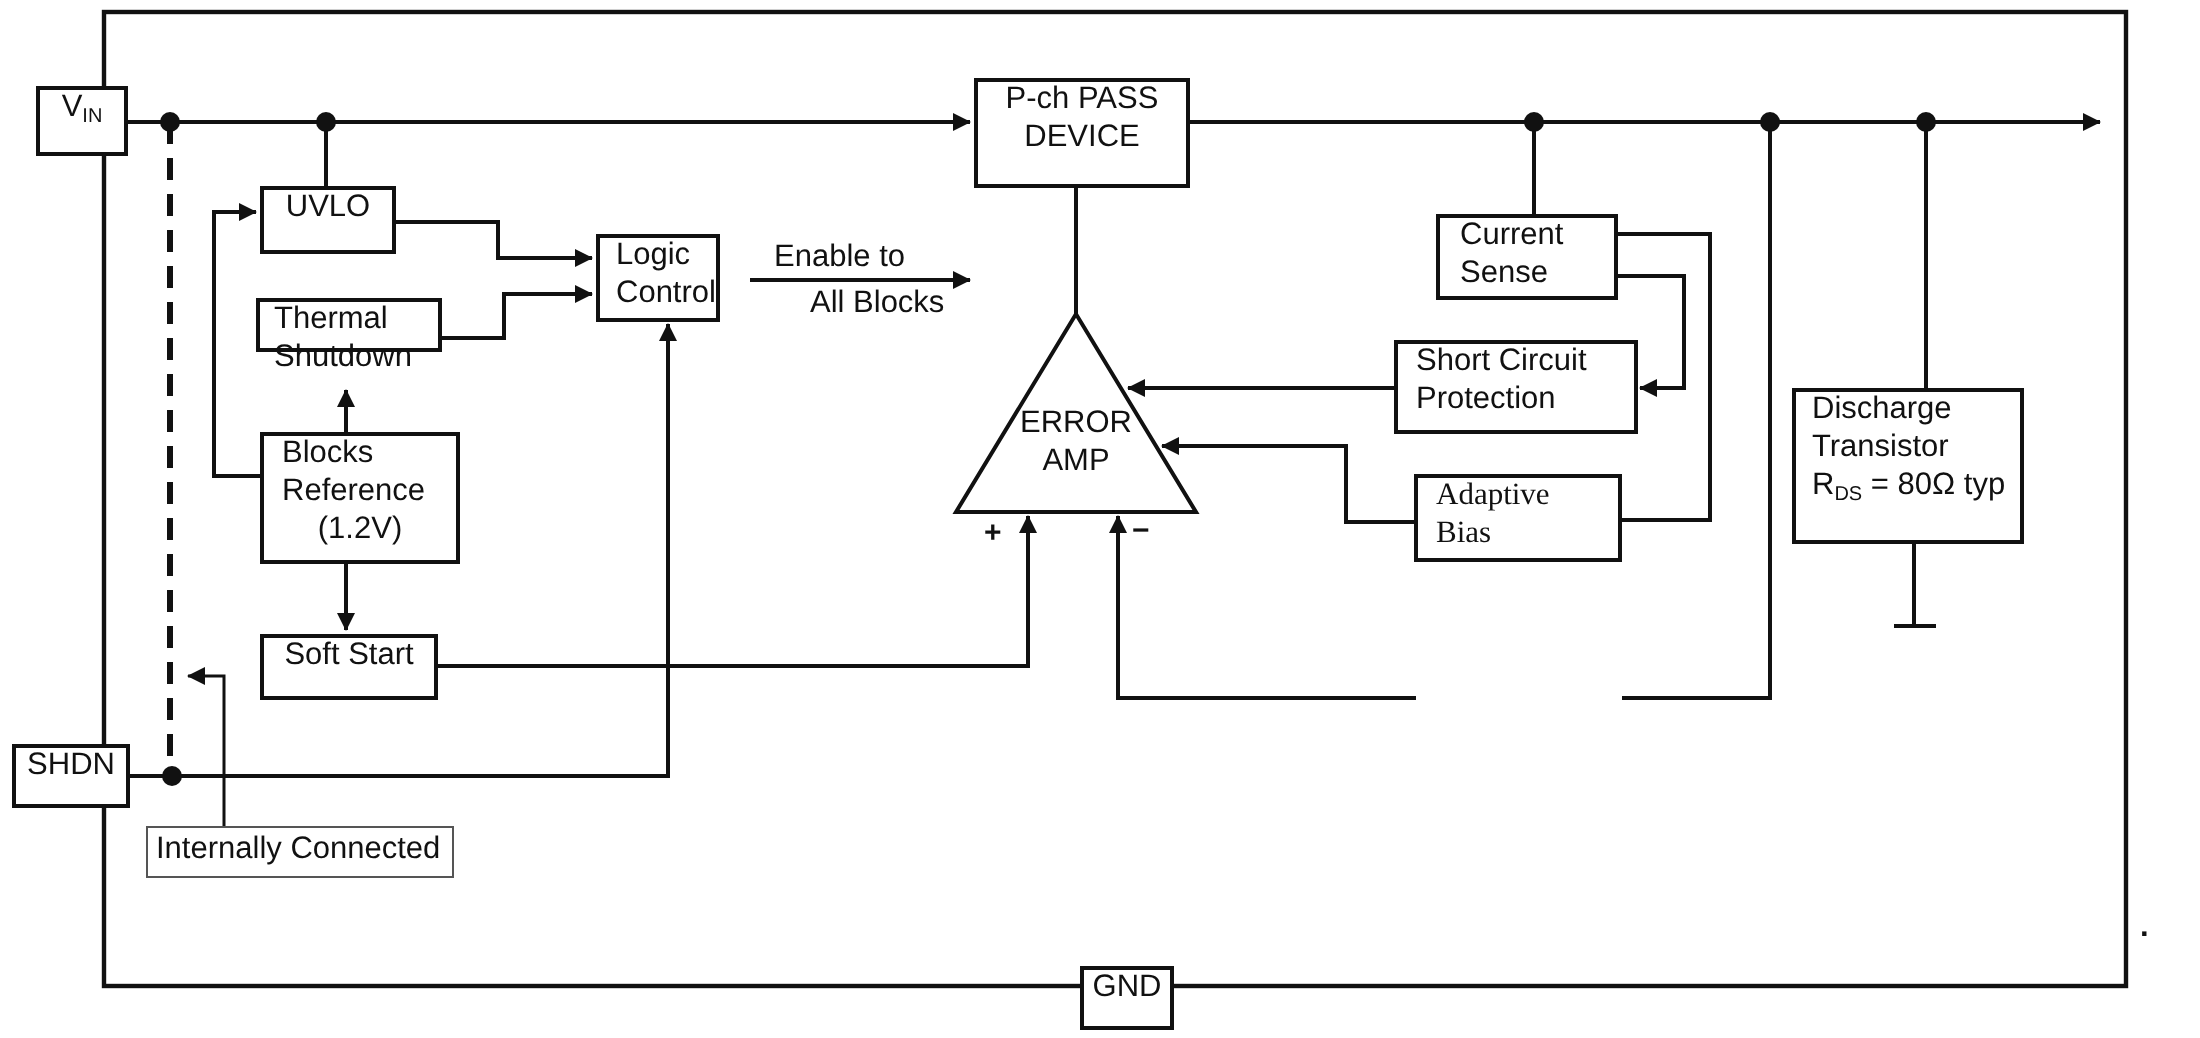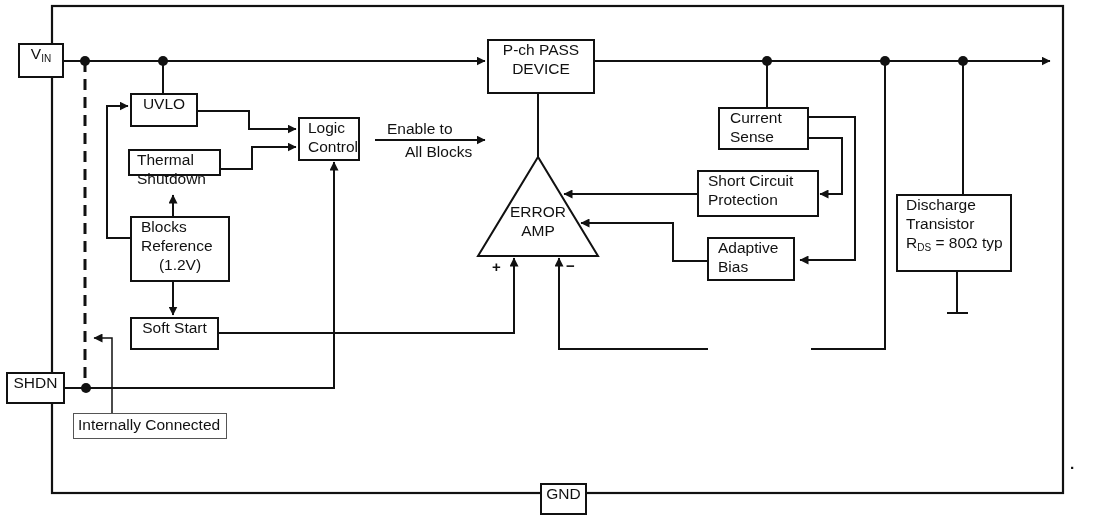--- a/index.html
+++ b/index.html
@@ -145,21 +145,21 @@
   <div class="box left" style="left:718px;top:107px;width:91px;height:43px;padding-left:10px;">
     <span>Current</span>
     <span>Sense</span>
   </div>
 
   <div class="box left" style="left:697px;top:170px;width:122px;height:47px;padding-left:9px;">
     <span>Short Circuit</span>
     <span>Protection</span>
   </div>
 
-  <div class="box left" style="left:707px;top:237px;width:88px;height:44px;padding-left:9px;">
+  <div class="box left" style="left:707px;top:237px;width:104px;height:44px;padding-left:9px;font-family:Liberation Serif, serif;">
     <span>Adaptive</span>
     <span>Bias</span>
   </div>
 
 
   <div class="box left" style="left:896px;top:194px;width:116px;height:78px;padding-left:8px;">
     <span>Discharge</span>
     <span>Transistor</span>
     <span><span>R</span><sub class="pin">DS</sub><span> = 80Ω typ</span></span>
   </div>

